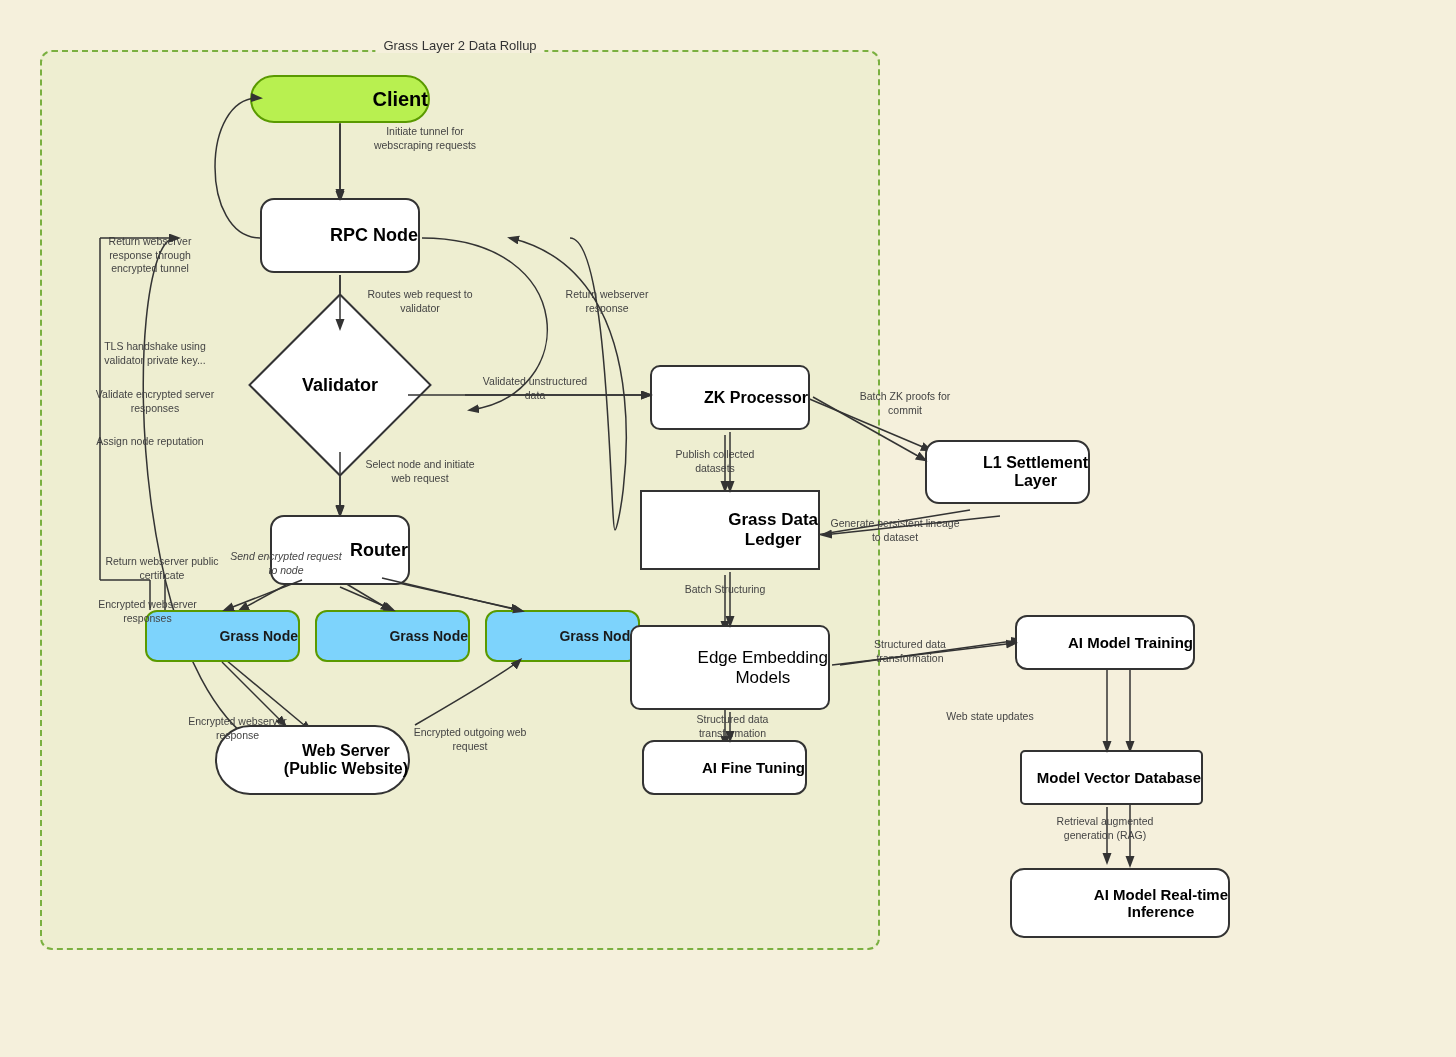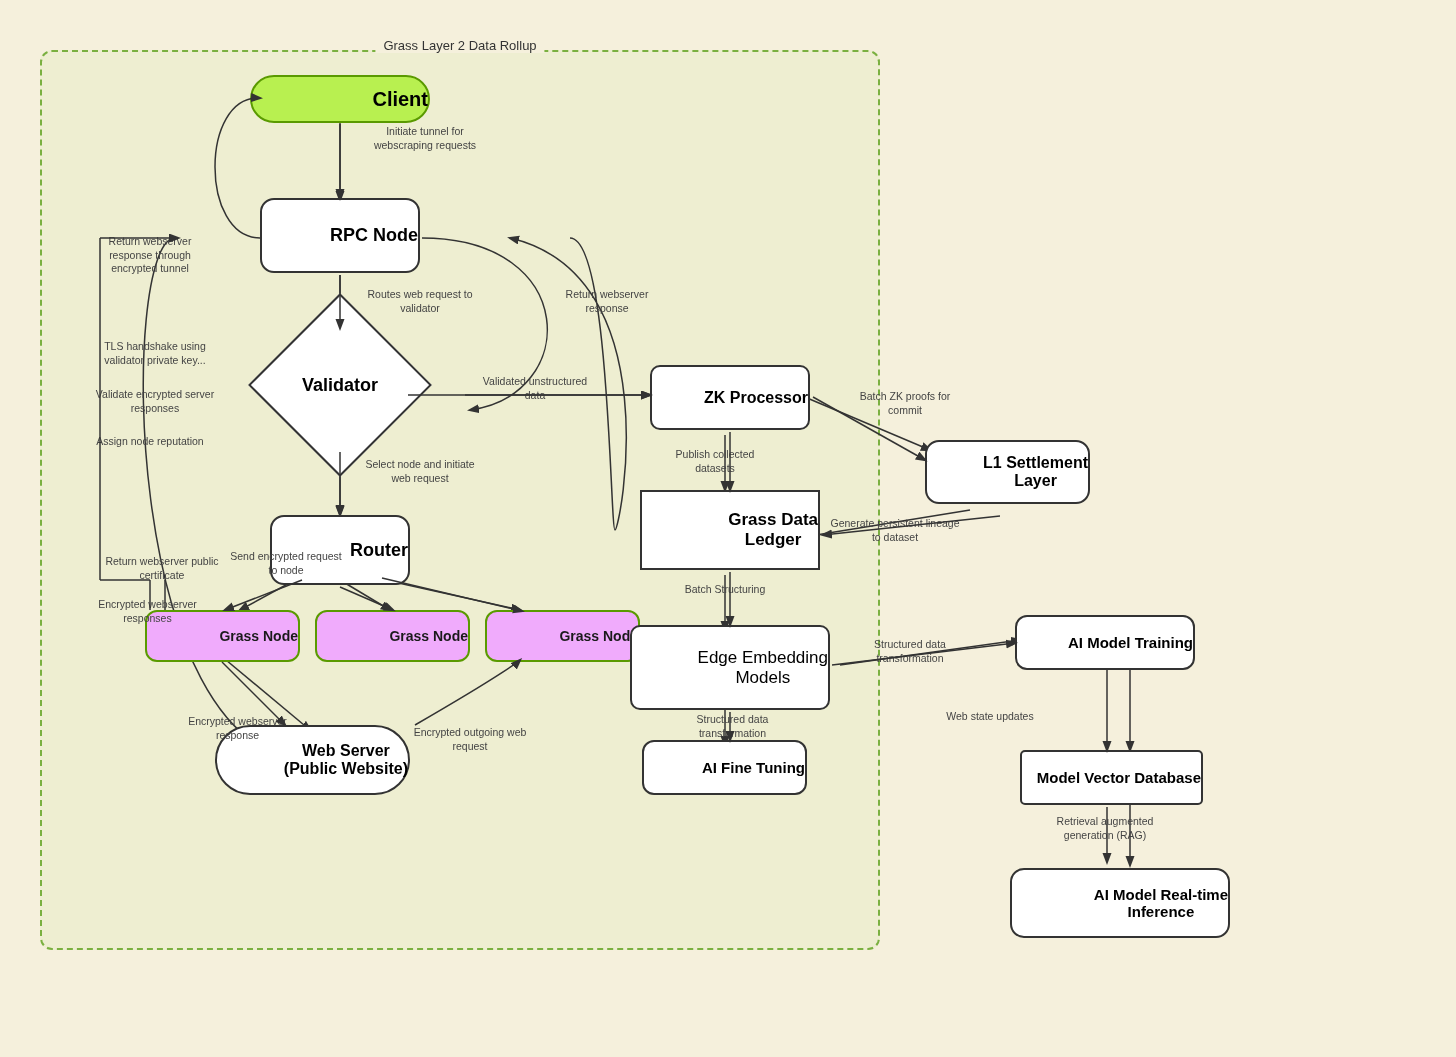--- a/index.html
+++ b/index.html
@@ -50,21 +50,21 @@
       font-weight: bold;
     }
     .node-rounded {
       border-radius: 12px;
       border: 2px solid #333;
       background: white;
     }
     .node-green-filled {
       border-radius: 12px;
       border: 2px solid #5a9a00;
-      background: #f0abfc;
+      background: #7dd3fc;
       color: #1a1a1a;
     }
     .node-client {
       border-radius: 30px;
       border: 2px solid #5a9a00;
       background: #b8f050;
       width: 180px;
       height: 48px;
       font-size: 20px;
       left: 220px;
@@ -285,21 +285,21 @@
 transformation</span>
   </div>
   <div class="label-text" style="left:645px;top:693px;width:115px;">
     <span>Structured data
 transformation</span>
   </div>
   <div class="label-text" style="left:910px;top:690px;width:100px;">
     <span>Web state
 updates</span>
   </div>
-  <div class="label-text" style="left:196px;top:530px;width:120px;">
+  <div class="label-text" style="left:196px;top:530px;width:120px;font-style:italic;">
     <span>Send encrypted
 request to node</span>
   </div>
   <div class="label-text" style="left:72px;top:535px;width:120px;">
     <span>Return webserver
 public certificate</span>
   </div>
   <div class="label-text" style="left:60px;top:578px;width:115px;">
     <span>Encrypted webserver
 responses</span>

